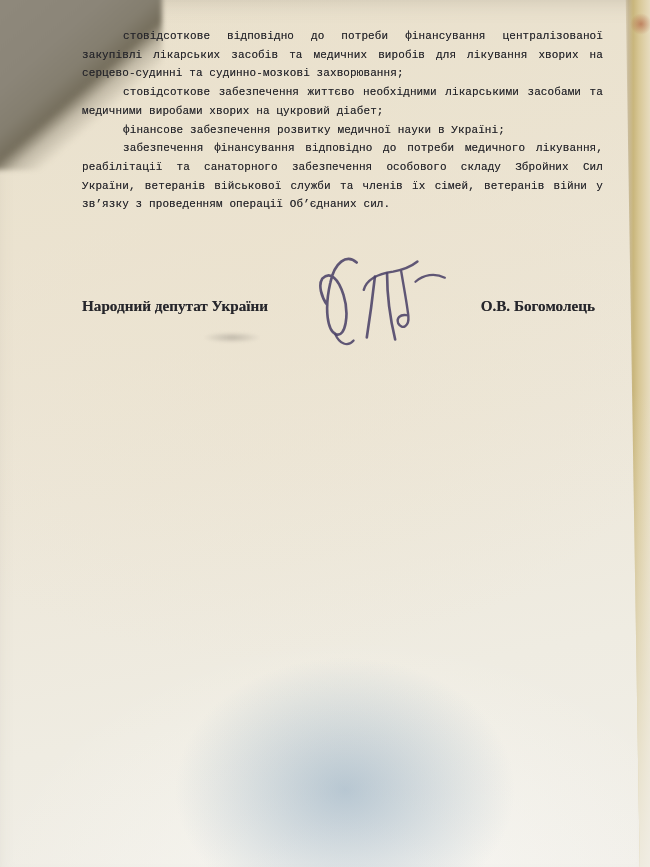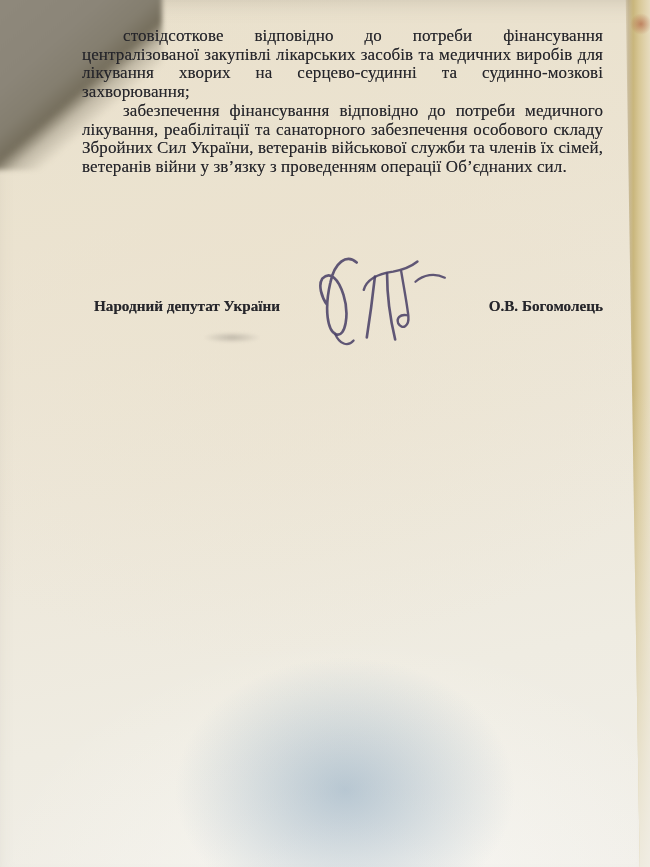--- a/index.html
+++ b/index.html
@@ -46,39 +46,39 @@
     left: 203px; top: 332px;
     width: 58px; height: 11px;
     background: radial-gradient(ellipse at center, rgba(120,114,106,0.38), rgba(120,114,106,0) 70%);
     filter: blur(1.5px);
   }
 
   .textblock {
     position: absolute;
     left: 82px; top: 27px;
     width: 521px;
-    font-size: 17px;
+    font-size: 11px;
     line-height: 18.7px;
     color: #26262b;
     text-align: justify;
     letter-spacing: 0.1px;
     text-shadow: 0 0 0.6px rgba(38,38,43,0.55);
+    font-family: Liberation Mono, monospace;
   }
   .para { margin: 0; text-indent: 41px; }
 
   .closing {
     position: absolute;
-    left: 82px; right: 47px; top: 297px;
+    left: 82px; right: 55px; top: 297px;
     display: flex;
     justify-content: space-between;
     font-weight: bold;
     font-size: 15.2px;
     color: #26262b;
     text-shadow: 0 0 0.6px rgba(38,38,43,0.5);
-    margin-left: 12px;
   }
 
   .signature {
     position: absolute;
     left: 306px; top: 250px;
     width: 152px; height: 104px;
   }
   .signature path {
     fill: none;
     stroke: #4b4268;
@@ -91,20 +91,22 @@
 <body>
 
 <div class="photo">
 
   <div class="corner-tl"></div>
   <div class="edge-right"></div>
   <div class="smudge"></div>
 
   <div class="textblock">
     <p class="para">стовідсоткове відповідно до потреби фінансування централізованої закупівлі лікарських засобів та медичних виробів для лікування хворих на серцево-судинні та судинно-мозкові захворювання;</p>
+    <p class="para">стовідсоткове забезпечення життєво необхідними лікарськими засобами та медичними виробами хворих на цукровий діабет;</p>
+    <p class="para">фінансове забезпечення розвитку медичної науки в Україні;</p>
     <p class="para">забезпечення фінансування відповідно до потреби медичного лікування, реабілітації та санаторного забезпечення особового складу Збройних Сил України, ветеранів військової служби та членів їх сімей, ветеранів війни у зв’язку з проведенням операції Об’єднаних сил.</p>
   </div>
 
   <div class="closing">
     <span>Народний депутат України</span>
     <span>О.В. Богомолець</span>
   </div>
 
   <svg class="signature" viewBox="0 0 150 100" aria-hidden="true">
     <path d="M50,11 C40,2 28,11 24,31 C18,57 21,79 30,82 C39,85 43,62 37,43 C32,27 24,19 16,27 C12,33 15,45 21,53" stroke-width="2.6"></path>

